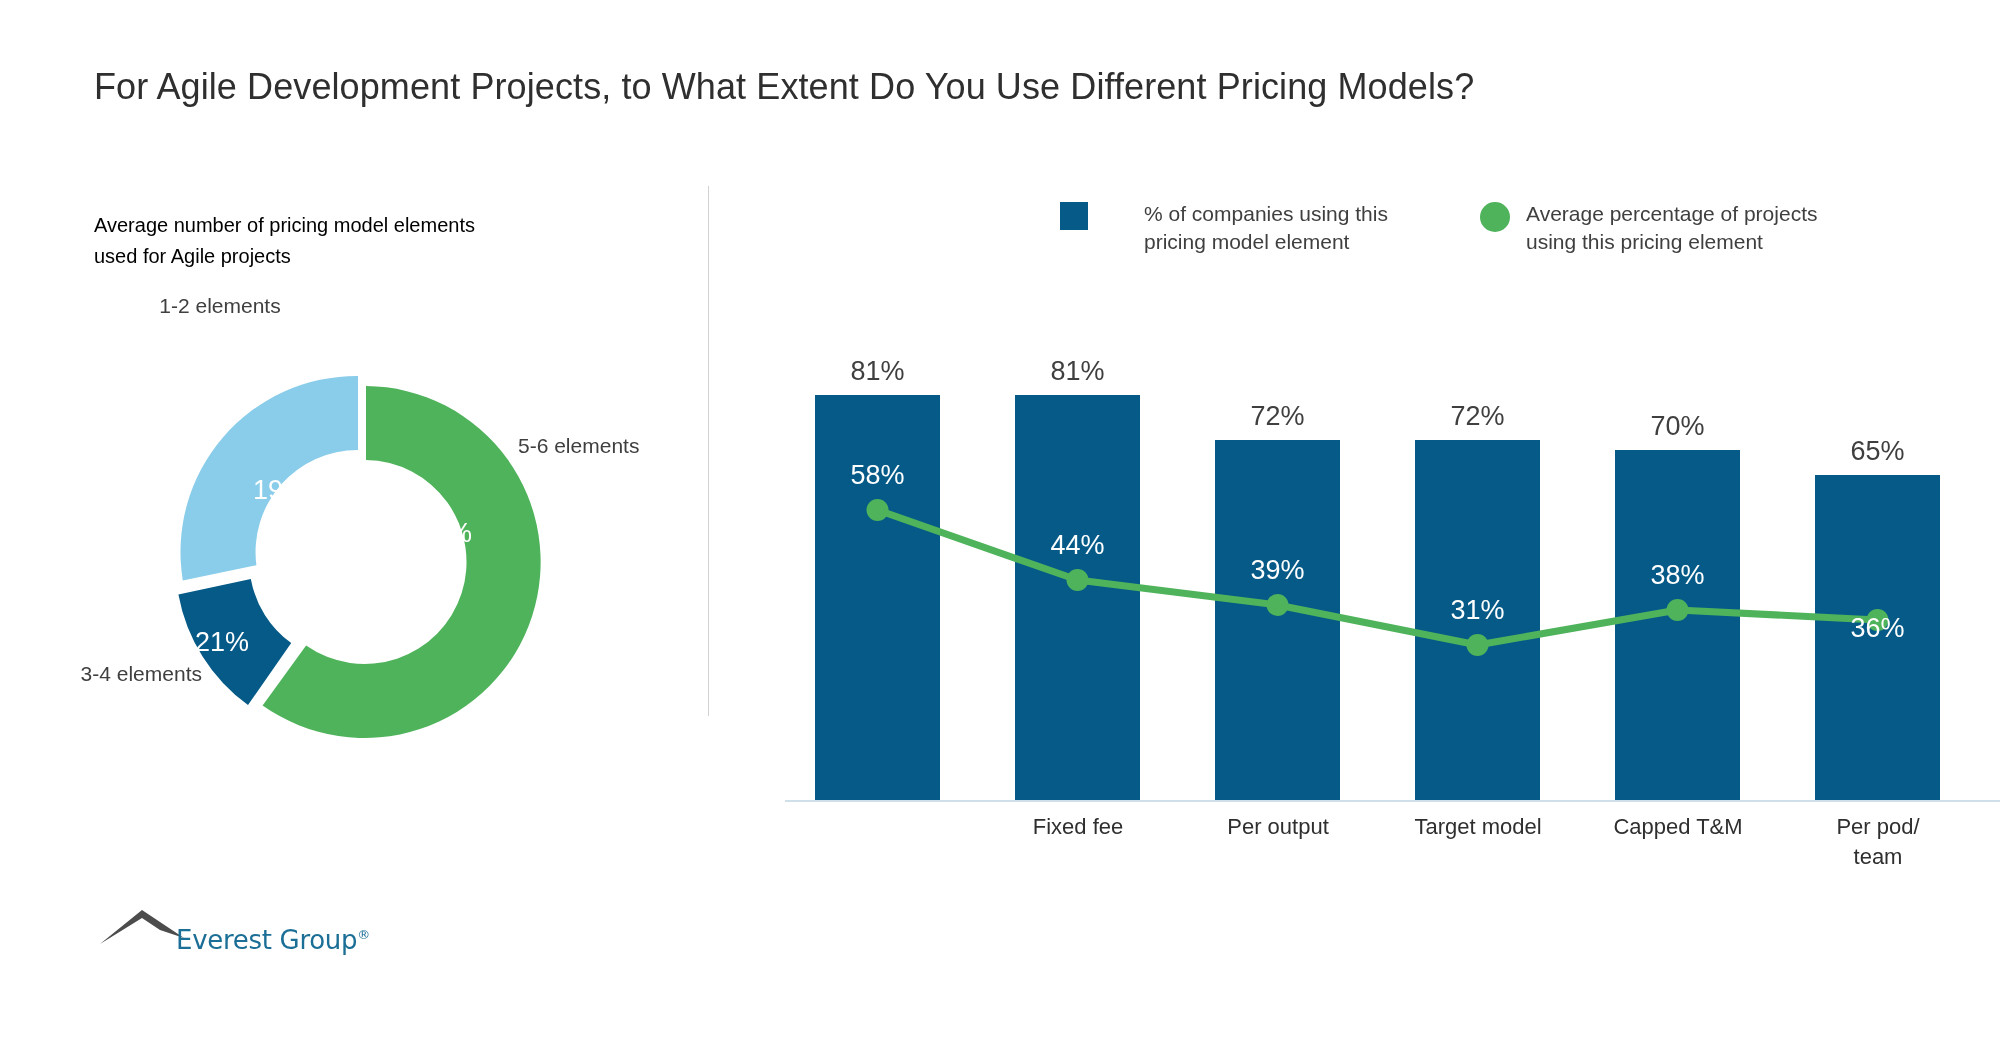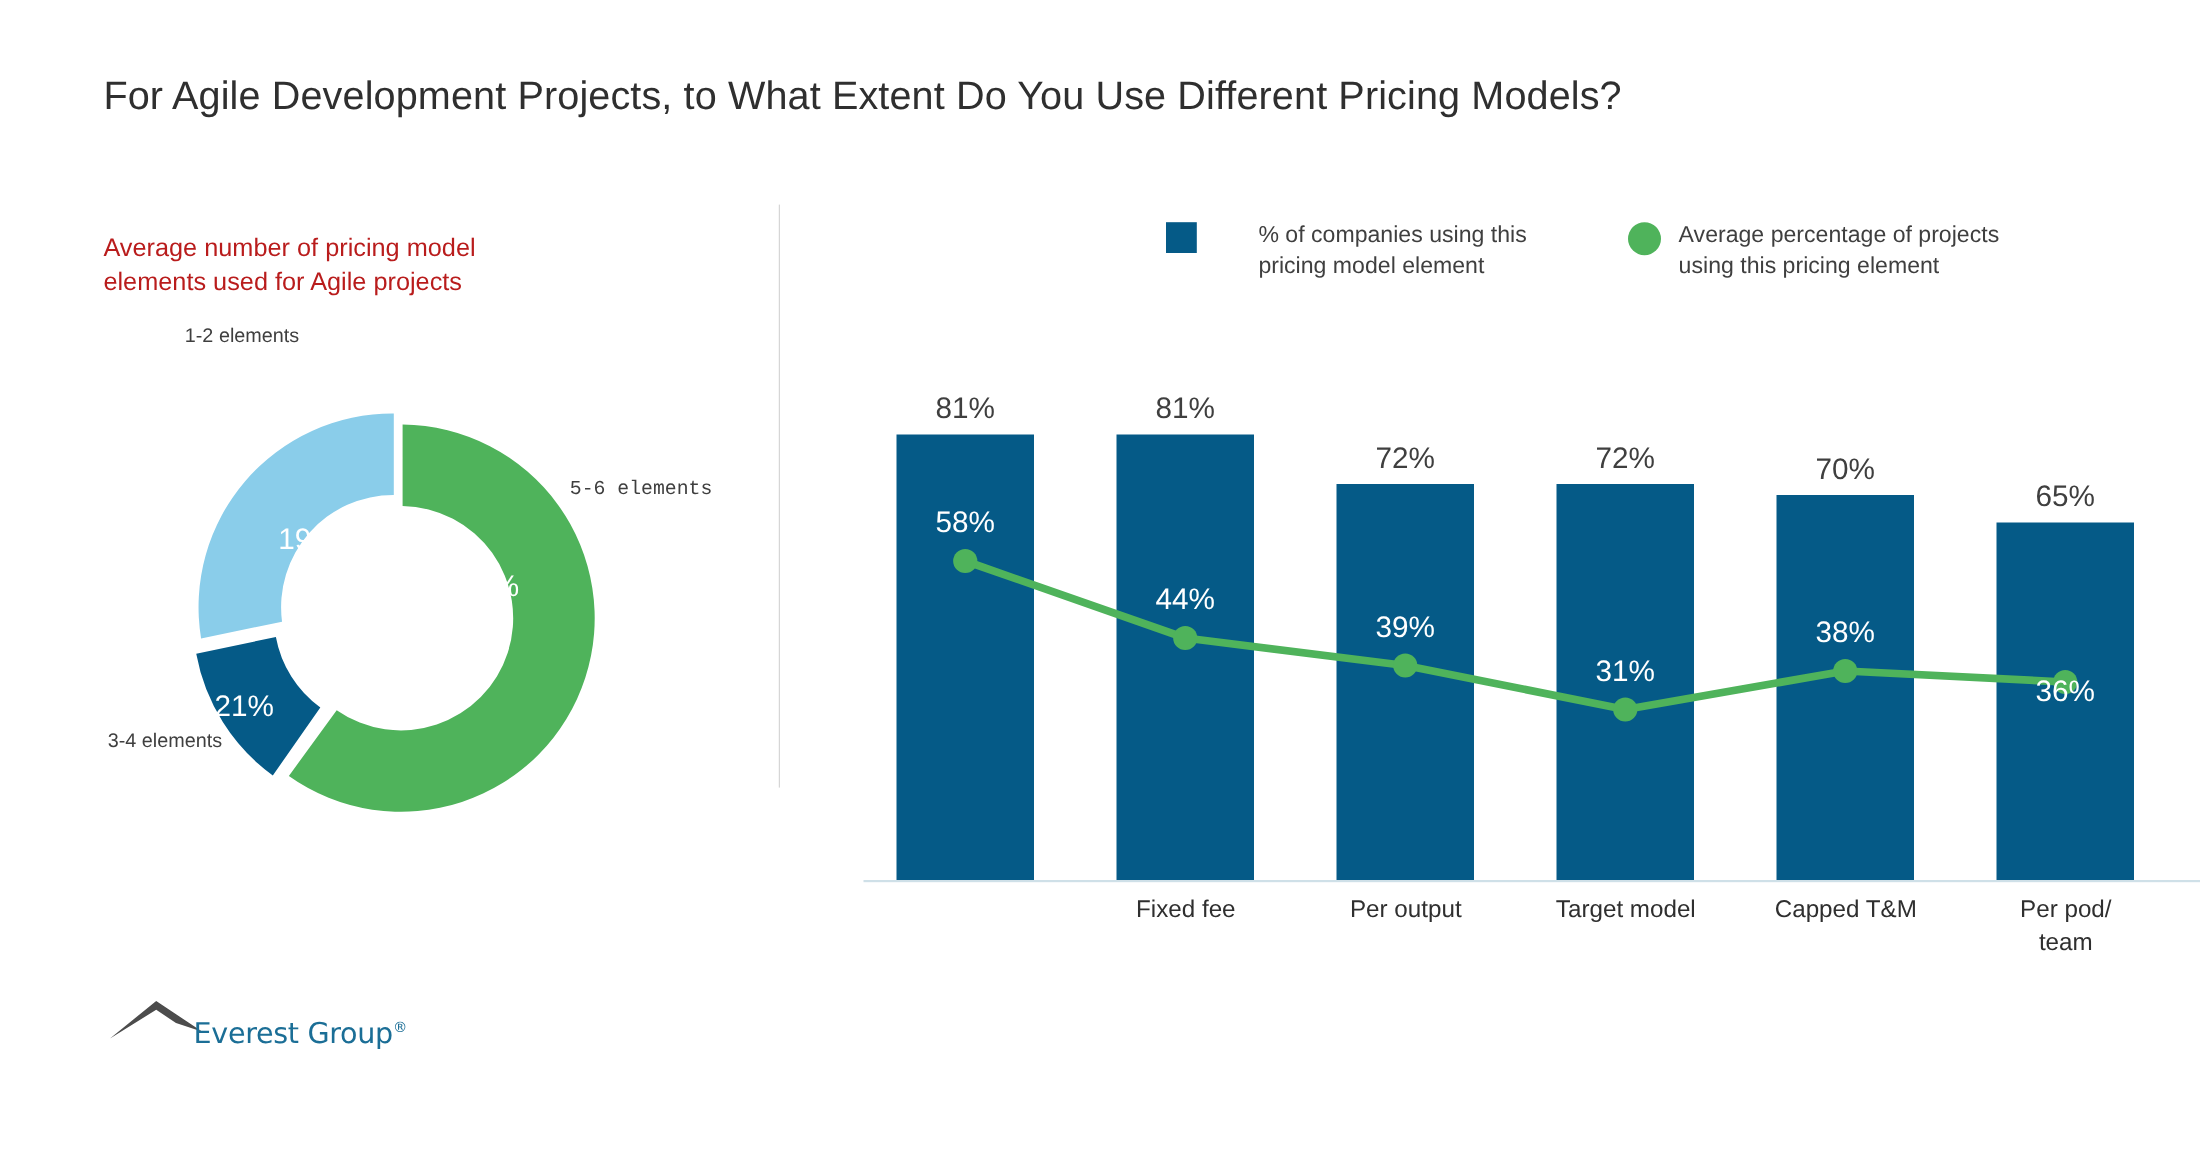--- a/index.html
+++ b/index.html
@@ -14,31 +14,31 @@
   #page-title{
     position:absolute;left:94px;top:66px;
     font-size:36px;font-weight:400;color:#2f2f2f;
     letter-spacing:.1px;white-space:nowrap;
   }
 
   
   #left-panel{position:absolute;left:0;top:150px;width:710px;height:780px;}
   #donut-subtitle{
     position:absolute;left:94px;top:60px;
-    font-size:23px;line-height:31px;color:#b91c1c;width:420px;
+    font-size:20px;line-height:31px;color:#000000;width:420px;
   }
   #donut-wrap{position:absolute;left:150px;top:200px;width:420px;height:420px;}
   #donut-svg{display:block;}
 
   .donut-pct{
     position:absolute;color:#ffffff;font-size:27px;font-weight:400;
     pointer-events:none;
   }
   .donut-out{
-    position:absolute;color:#3f3f3f;font-size:18px;line-height:27px;text-align:center;
+    position:absolute;color:#3f3f3f;font-size:21px;line-height:27px;text-align:center;
   }
 
   #divider{
     position:absolute;left:708px;top:186px;width:1px;height:530px;
     background:#d2d2d2;
   }
 
   
   #logo{position:absolute;left:98px;top:908px;width:190px;height:55px;}
   #logo-text{
@@ -109,21 +109,21 @@
                  L 210 108
                  A 102 102 0 0 0 108.4 223.2
                  Z"></path>
       </g>
     </svg>
 
     <div class="donut-pct" style="left:268px;top:168px;">60%</div>
     <div class="donut-pct" style="left:45px;top:277px;">21%</div>
     <div class="donut-pct" style="left:103px;top:125px;">19%</div>
 
-    <div class="donut-out" style="left:368px;top:82px;width:140px;text-align:left;font-family:Liberation Mono, monospace;">5-6
+    <div class="donut-out" style="left:368px;top:82px;width:140px;text-align:left;">5-6
 elements</div>
     <div class="donut-out" style="left:-98px;top:310px;width:150px;text-align:right;">3-4
 elements</div>
     <div class="donut-out" style="left:-10px;top:-58px;width:160px;text-align:center;">1-2
 elements</div>
   </div>
 </div>
 
 <div id="divider"></div>
 

